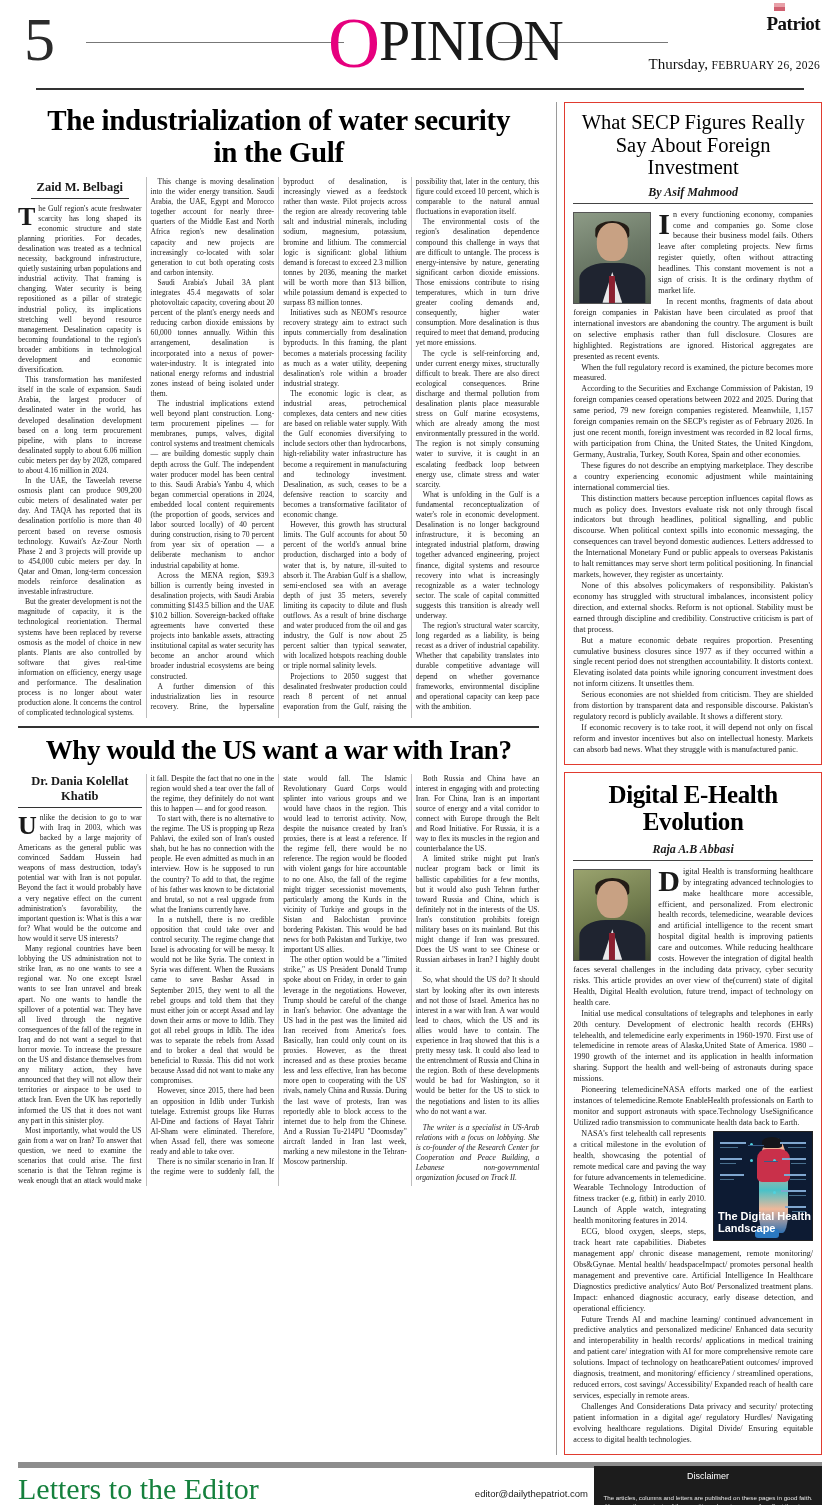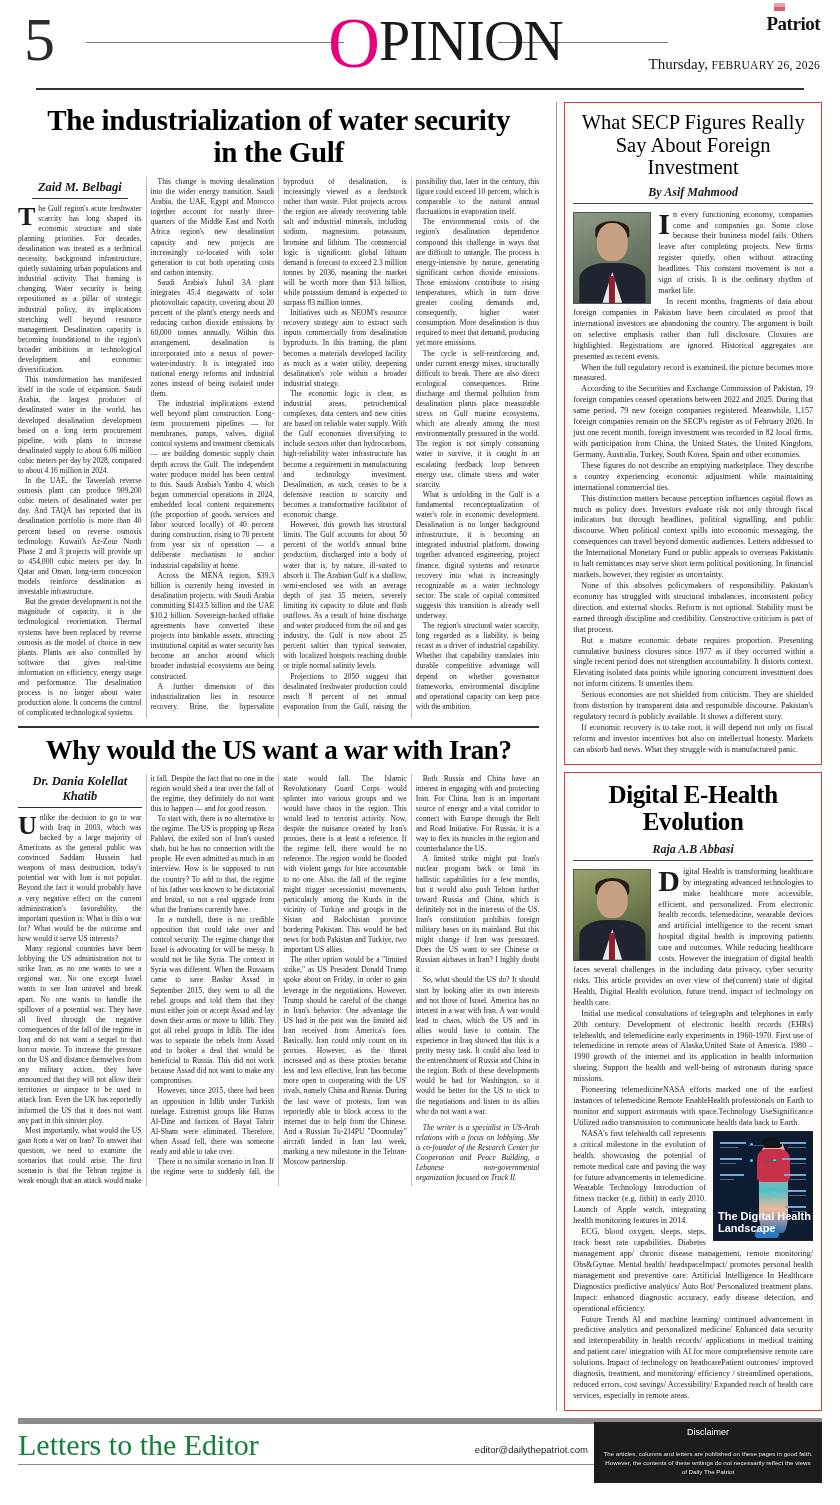--- a/index.html
+++ b/index.html
@@ -63,21 +63,21 @@
     font-family:"Liberation Serif", serif;
     font-weight:700; text-align:center; margin:2px 0 8px 0;
     line-height:1.12; color:#000;
   }
   .hl-water { font-size:29px; letter-spacing:-0.3px; padding:0 22px; }
   .hl-iran { font-size:27px; letter-spacing:-0.4px; }
 
   .byline-box { text-align:center; }
   .byline {
     font-family:"Liberation Serif", serif;
-    font-style:italic; font-weight:700; font-size:12.5px;
+    font-weight:700; font-size:12.5px;
     border-bottom:1.2px solid #333; display:inline-block;
     padding:0 6px 2px 6px; margin-bottom:5px; line-height:1.25;
   }
 
   
   .cols4 { column-count:4; column-gap:9px; column-rule:1px solid #bdbdbd; }
   .cols4 p, .cols3 p, .body p {
     font-family:"Liberation Serif", serif;
     font-size:7.6px; line-height:1.33; text-align:justify;
     margin:0 0 0 0; text-indent:7px; hyphens:auto;
@@ -204,21 +204,21 @@
           </div>
           <p class="dropcap noind">The Gulf region's acute freshwater scarcity has long shaped its economic structure and state planning priorities. For decades, desalination was treated as a technical necessity, background infrastructure, quietly sustaining urban populations and industrial activity. That framing is changing. Water security is being repositioned as a pillar of strategic industrial policy, its implications stretching well beyond resource management. Desalination capacity is becoming foundational to the region's broader ambitions in technological development and economic diversification.</p>
           <p>This transformation has manifested itself in the scale of expansion. Saudi Arabia, the largest producer of desalinated water in the world, has developed desalination development based on a long term procurement pipeline, with plans to increase desalinated supply to about 6.06 million cubic meters per day by 2028, compared to about 4.16 million in 2024.</p>
           <p>In the UAE, the Taweelah reverse osmosis plant can produce 909,200 cubic meters of desalinated water per day. And TAQA has reported that its desalination portfolio is more than 40 percent based on reverse osmosis technology. Kuwait's Az-Zour North Phase 2 and 3 projects will provide up to 454,000 cubic meters per day. In Qatar and Oman, long-term concession models reinforce desalination as investable infrastructure.</p>
           <p>But the greater development is not the magnitude of capacity, it is the technological reorientation. Thermal systems have been replaced by reverse osmosis as the model of choice in new plants. Plants are also controlled by software that gives real-time information on efficiency, energy usage and performance. The desalination process is no longer about water production alone. It concerns the control of complicated technological systems.</p>
           <p>This change is moving desalination into the wider energy transition. Saudi Arabia, the UAE, Egypt and Morocco together account for nearly three-quarters of the Middle East and North Africa region's new desalination capacity and new projects are increasingly co-located with solar generation to cut both operating costs and carbon intensity.</p>
           <p>Saudi Arabia's Jubail 3A plant integrates 45.4 megawatts of solar photovoltaic capacity, covering about 20 percent of the plant's energy needs and reducing carbon dioxide emissions by 60,000 tonnes annually. Within this arrangement, desalination is incorporated into a nexus of power-water-industry. It is integrated into national energy reforms and industrial zones instead of being isolated under them.</p>
           <p>The industrial implications extend well beyond plant construction. Long-term procurement pipelines — for membranes, pumps, valves, digital control systems and treatment chemicals — are building domestic supply chain depth across the Gulf. The independent water producer model has been central to this. Saudi Arabia's Yanbu 4, which began commercial operations in 2024, embedded local content requirements (the proportion of goods, services and labor sourced locally) of 40 percent during construction, rising to 70 percent from year six of operation — a deliberate mechanism to anchor industrial capability at home.</p>
           <p>Across the MENA region, $39.3 billion is currently being invested in desalination projects, with Saudi Arabia committing $143.5 billion and the UAE $10.2 billion. Sovereign-backed offtake agreements have converted these projects into bankable assets, attracting institutional capital as water security has become an anchor around which broader industrial ecosystems are being constructed.</p>
           <p>A further dimension of this industrialization lies in resource recovery. Brine, the hypersaline byproduct of desalination, is increasingly viewed as a feedstock rather than waste. Pilot projects across the region are already recovering table salt and industrial minerals, including sodium, magnesium, potassium, bromine and lithium. The commercial logic is significant: global lithium demand is forecast to exceed 2.3 million tonnes by 2036, meaning the market will be worth more than $13 billion, while potassium demand is expected to surpass 83 million tonnes.</p>
-          <p>Initiatives such as NEOM's resource recovery strategy aim to extract such inputs commercially from desalination byproducts. In this framing, the plant becomes a materials developed facility as much as a water utility, deepening desalination's role within a broader industrial strategy.</p>
+          <p>Initiatives such as NEOM's resource recovery strategy aim to extract such inputs commercially from desalination byproducts. In this framing, the plant becomes a materials processing facility as much as a water utility, deepening desalination's role within a broader industrial strategy.</p>
           <p>The economic logic is clear, as industrial areas, petrochemical complexes, data centers and new cities are based on reliable water supply. With the Gulf economies diversifying to include sectors other than hydrocarbons, high-reliability water infrastructure has become a requirement in manufacturing and technology investment. Desalination, as such, ceases to be a defensive reaction to scarcity and becomes a transformative facilitator of economic change.</p>
           <p>However, this growth has structural limits. The Gulf accounts for about 50 percent of the world's annual brine production, discharged into a body of water that is, by nature, ill-suited to absorb it. The Arabian Gulf is a shallow, semi-enclosed sea with an average depth of just 35 meters, severely limiting its capacity to dilute and flush outflows. As a result of brine discharge and water produced from the oil and gas industry, the Gulf is now about 25 percent saltier than typical seawater, with localized hotspots reaching double or triple normal salinity levels.</p>
           <p>Projections to 2050 suggest that desalinated freshwater production could reach 8 percent of net annual evaporation from the Gulf, raising the possibility that, later in the century, this figure could exceed 10 percent, which is comparable to the natural annual fluctuations in evaporation itself.</p>
           <p>The environmental costs of the region's desalination dependence compound this challenge in ways that are difficult to untangle. The process is energy-intensive by nature, generating significant carbon dioxide emissions. Those emissions contribute to rising temperatures, which in turn drive greater cooling demands and, consequently, higher water consumption. More desalination is thus required to meet that demand, producing yet more emissions.</p>
           <p>The cycle is self-reinforcing and, under current energy mixes, structurally difficult to break. There are also direct ecological consequences. Brine discharge and thermal pollution from desalination plants place measurable stress on Gulf marine ecosystems, which are already among the most environmentally pressured in the world. The region is not simply consuming water to survive, it is caught in an escalating feedback loop between energy use, climate stress and water scarcity.</p>
           <p>What is unfolding in the Gulf is a fundamental reconceptualization of water's role in economic development. Desalination is no longer background infrastructure, it is becoming an integrated industrial platform, drawing together advanced engineering, project finance, digital systems and resource recovery into what is increasingly recognizable as a water technology sector. The scale of capital committed suggests this transition is already well underway.</p>
           <p>The region's structural water scarcity, long regarded as a liability, is being recast as a driver of industrial capability. Whether that capability translates into durable competitive advantage will depend on whether governance frameworks, environmental discipline and operational capacity can keep pace with the ambition.</p>
         </div>
       </div>
 
@@ -316,20 +316,21 @@
             <div class="dot" style="left:36px;top:27px;"></div>
             <div class="dot" style="right:36px;top:27px;"></div>
             <div class="dot" style="right:36px;top:59px;"></div>
             <div class="ln" style="left:34px;top:13px;width:16px;"></div>
             <div class="ln" style="right:34px;top:29px;width:14px;"></div>
             <div class="title">The Digital Health Landscape</div>
           </div>
           <p>NASA's first telehealth call represents a critical milestone in the evolution of health, showcasing the potential of remote medical care and paving the way for future advancements in telemedicine. Wearable Technology Introduction of fitness tracker (e.g, fitbit) in early 2010. Launch of Apple watch, integrating health monitoring features in 2014.</p>
           <p>ECG, blood oxygen, sleeps, steps, track heart rate capabilities. Diabetes management app/ chronic disease management, remote monitoring/ Obs&amp;Gynae. Mental health/ headspaceImpact/ promotes personal health management and preventive care. Artificial Intelligence In Healthcare Diagnostics predictive analytics/ Auto Bot/ Personalized treatment plans. Impact: enhanced diagnostic accuracy, early disease detection, and operational efficiency.</p>
           <p>Future Trends AI and machine learning/ continued advancement in predictive analytics and personalized medicine/ Enhanced data security and interoperability in health records/ applications in medical training and patient care/ integration with AI for more comprehensive remote care solutions. Impact of technology on heathcarePatient outcomes/ improved diagnosis, treatment, and monitoring/ efficiency / streamlined operations, reduced errors, cost savings/ Accessibility/ Expanded reach of health care services, especially in remote areas.</p>
+          <p>Challenges And Considerations Data privacy and security/ protecting patient information in a digital age/ regulatory Hurdles/ Navigating evolving healthcare regulations. Digital Divide/ Ensuring equitable access to digital health technologies.</p>
         </div>
       </div>
 
     </div>
   </div>
 
   <div class="letters-bar"></div>
   <div class="letters-head">
     <span class="letters-title">Letters to the Editor</span>
     <span class="letters-email">editor@dailythepatriot.com</span>

